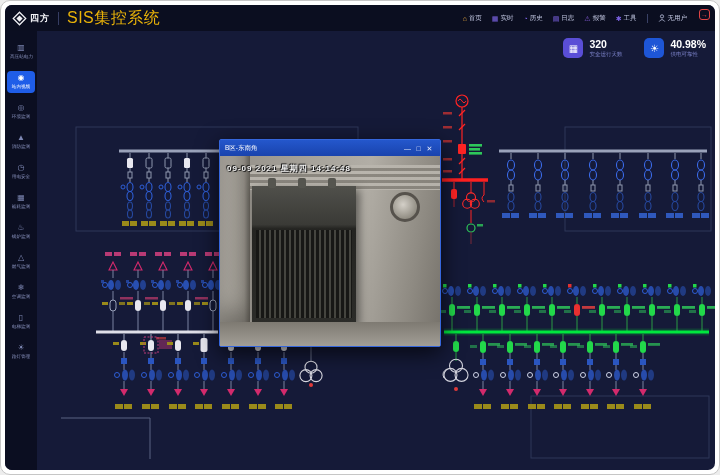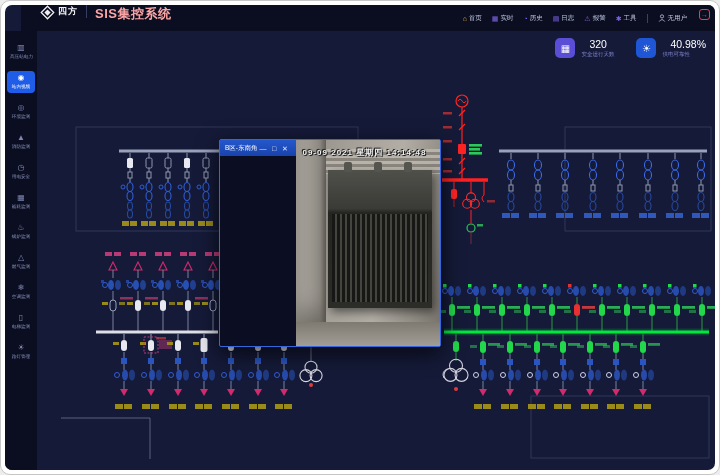--- a/index.html
+++ b/index.html
@@ -3,26 +3,26 @@
 <meta charset="utf-8">
 <style>
   html,body{margin:0;padding:0;width:720px;height:475px;background:#ededed;
     font-family:"Liberation Sans","DejaVu Sans",sans-serif;overflow:hidden;}
   *{box-sizing:border-box;}
   .frame{position:absolute;left:0;top:0;width:720px;height:475px;background:#fff;
     border:1px solid #c6c6c6;border-radius:10px;padding:4px;}
   .ui{position:relative;width:100%;height:100%;background:#151a38;border-radius:7px;overflow:hidden;}
 
   
-  header{position:absolute;left:16px;top:0;right:0;height:26px;background:#0b0e20;
-    display:flex;align-items:flex-start;z-index:6;padding-left:19px;}
+  header{position:absolute;left:0;top:0;right:0;height:26px;background:#0b0e20;
+    display:flex;align-items:center;z-index:6;padding-left:7px;}
   .logo-mark{display:flex;align-items:center;}
   .logo-text{font-size:9px;font-weight:bold;color:#f2f2f6;margin-left:3px;letter-spacing:1px;}
   .hdr-div{width:1px;height:13px;background:#363d63;margin:0 8px;}
-  .app-title{font-size:13px;font-weight:bold;color:#fca5a5;letter-spacing:.5px;}
+  .app-title{font-size:16px;font-weight:normal;color:#eab308;letter-spacing:.5px;}
   #topnav{position:absolute;right:5px;top:0;height:26px;display:flex;align-items:center;gap:10px;}
   .nav-item{display:flex;align-items:center;gap:2px;cursor:pointer;}
   .nav-ic{font-size:7px;line-height:1;}
   .nav-lb{font-size:6.5px;color:#c6cbe6;line-height:1;}
   .nav-sep{width:1px;height:9px;background:#3a4166;}
   .exit-btn{width:11px;height:11px;border:1px solid #e04545;border-radius:3px;color:#e04545;
     font-size:7px;line-height:9px;text-align:center;font-weight:bold;cursor:pointer;
     transform:translateY(-4px);margin-left:2px;}
 
   
@@ -33,30 +33,30 @@
   .s-ic{font-size:8px;color:#7e88b4;line-height:1;}
   .s-lb{font-size:5px;color:#8a93bf;line-height:1;white-space:nowrap;transform:scale(.92);}
   .side-item.active{background:#1f5de8;}
   .side-item.active .s-ic,.side-item.active .s-lb{color:#fff;}
 
   
   #stats{position:absolute;top:33px;right:9px;display:flex;gap:22px;z-index:2;}
   .stat{display:flex;align-items:center;gap:6px;}
   .stat-ic{width:20px;height:20px;border-radius:5px;display:flex;align-items:center;
     justify-content:center;font-size:10px;color:#fff;}
-  .stat-val{font-size:10.5px;font-weight:normal;color:#fff;line-height:1.25;margin-left:8px;}
+  .stat-val{font-size:10.5px;font-weight:bold;color:#fff;line-height:1.25;}
   .stat-lb{font-size:5.5px;color:#7d84cc;line-height:1.2;}
 
   
   #scada{position:absolute;left:32px;top:26px;width:680px;height:441px;z-index:1;}
 
   
   .popup{position:absolute;left:214px;top:134px;width:222px;height:208px;background:#0b0e22;
     border:1px solid #3566dc;border-radius:2px;box-shadow:0 6px 22px rgba(0,0,0,.7);
-    z-index:10;display:flex;}
+    z-index:10;display:flex;flex-direction:column;}
   .popup-bar{height:16px;background:linear-gradient(180deg,#2457cc,#1943ad);display:flex;
     align-items:center;padding:0 5px;flex:none;cursor:move;}
   .popup-title{font-size:6.5px;color:#fff;flex:1;line-height:1;}
   .win-btn{font-size:7px;color:#dfe6fb;width:11px;text-align:center;cursor:pointer;line-height:1;}
 
   
   .video{position:relative;flex:1;overflow:hidden;}
   .v-wall{position:absolute;inset:0;
     background:linear-gradient(100deg,#938f88 0%,#a6a29a 35%,#b2aea6 60%,#8e8a82 85%,#75716a 100%);}
   .v-pipes{position:absolute;left:26px;right:0;top:9px;height:25px;

